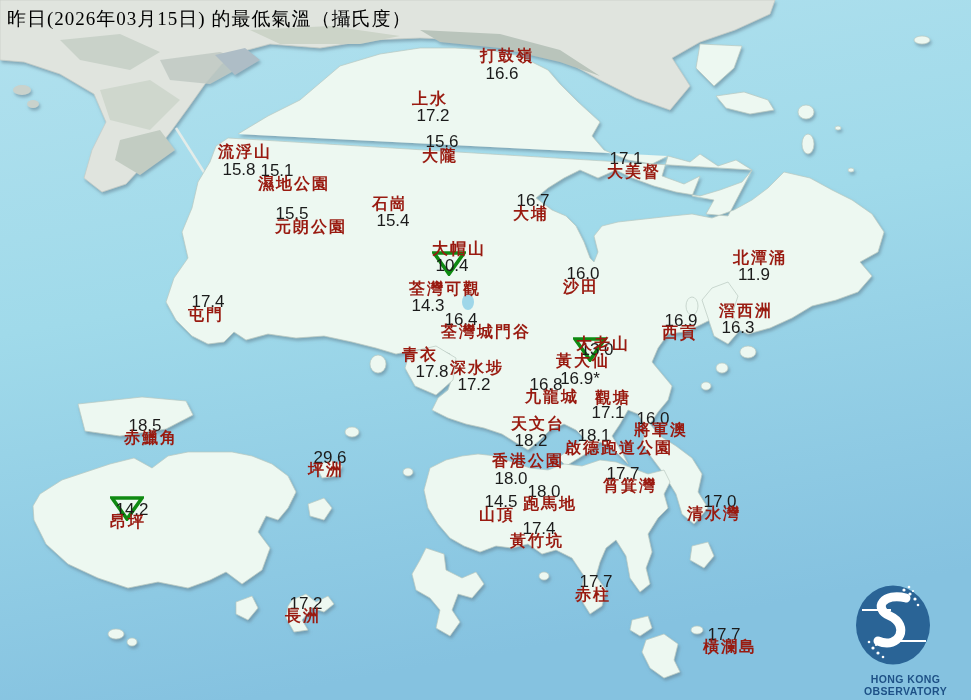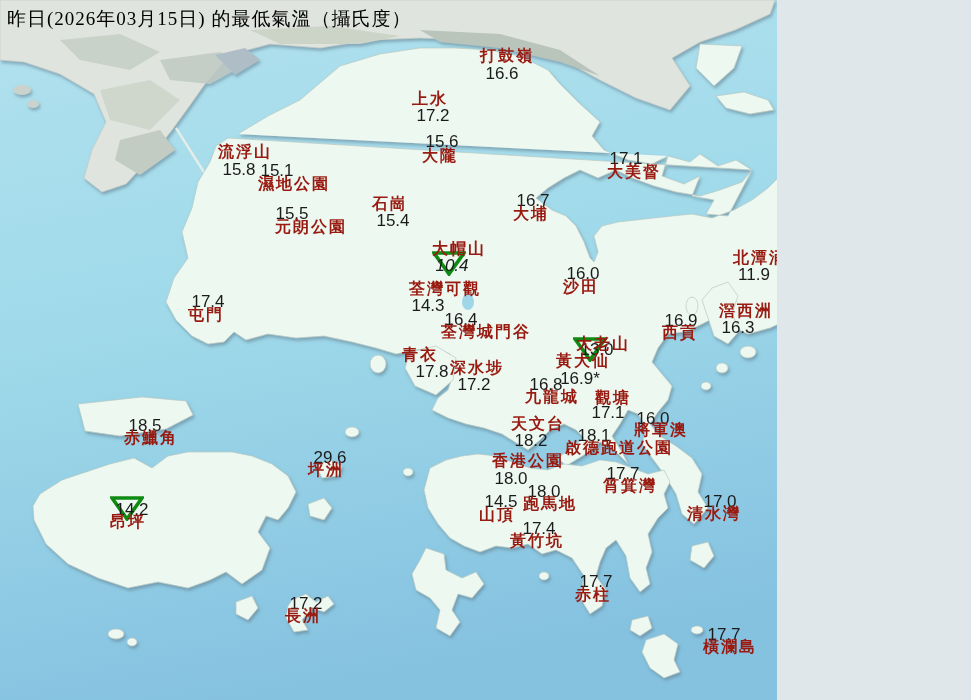--- a/index.html
+++ b/index.html
@@ -1,17 +1,17 @@
 <!DOCTYPE html>
 <html><head>
 <meta charset="utf-8">
 <style>
   html,body{margin:0;padding:0;background:#dfe7ea;}
   .wrap{
-    position:relative;width:777px;height:700px;overflow:hidden;
+    position:relative;width:971px;height:700px;overflow:hidden;
     font-family:"Liberation Sans","DejaVu Sans",sans-serif;
     --name-color:#991a10;--value-color:#1b1b1b;--marker-color:#0f8a12;--logo-blue:#1e5186;
   }
   .map-svg{position:absolute;left:0;top:0;}
   .title{
     position:absolute;left:7px;top:6px;font-size:19px;letter-spacing:1px;
     color:#000;font-family:"Liberation Serif","DejaVu Serif",serif;font-weight:500;white-space:nowrap;
   }
   #stations{position:absolute;left:0;top:0;width:971px;height:700px;}
   .val{
@@ -153,21 +153,21 @@
       <div class="nm" style="left: 311px; top: 219px;">元朗公園</div>
       <div class="val" style="left: 393px; top: 212px;">15.4</div>
       <div class="nm" style="left: 390px; top: 196px;">石崗</div>
       <div class="val" style="left: 626px; top: 150px;">17.1</div>
       <div class="nm" style="left: 634px; top: 164px;">大美督</div>
       <div class="val" style="left: 533px; top: 192px;">16.7</div>
       <div class="nm" style="left: 531px; top: 206px;">大埔</div>
       <div class="marker" style="left: 432px; top: 251px;"><svg width="34" height="25" viewBox="0 0 34 25">
           <path d="M2 2 L32 2 L17 23 Z" fill="none" stroke="#0f8a12" stroke-width="3.6"></path>
         </svg></div>
-      <div class="val" style="left: 452px; top: 257px; font-style: italic;">10.4</div>
+      <div class="val" style="left: 452px; top: 257px;">10.4</div>
       <div class="nm" style="left: 459px; top: 241px;">大帽山</div>
       <div class="val" style="left: 428px; top: 297px;">14.3</div>
       <div class="nm" style="left: 445px; top: 281px;">荃灣可觀</div>
       <div class="val" style="left: 583px; top: 265px;">16.0</div>
       <div class="nm" style="left: 581px; top: 279px;">沙田</div>
       <div class="val" style="left: 754px; top: 266px;">11.9</div>
       <div class="nm" style="left: 760px; top: 250px;">北潭涌</div>
       <div class="val" style="left: 208px; top: 293px;">17.4</div>
       <div class="nm" style="left: 206px; top: 307px;">屯門</div>
       <div class="val" style="left: 461px; top: 311px;">16.4</div>

